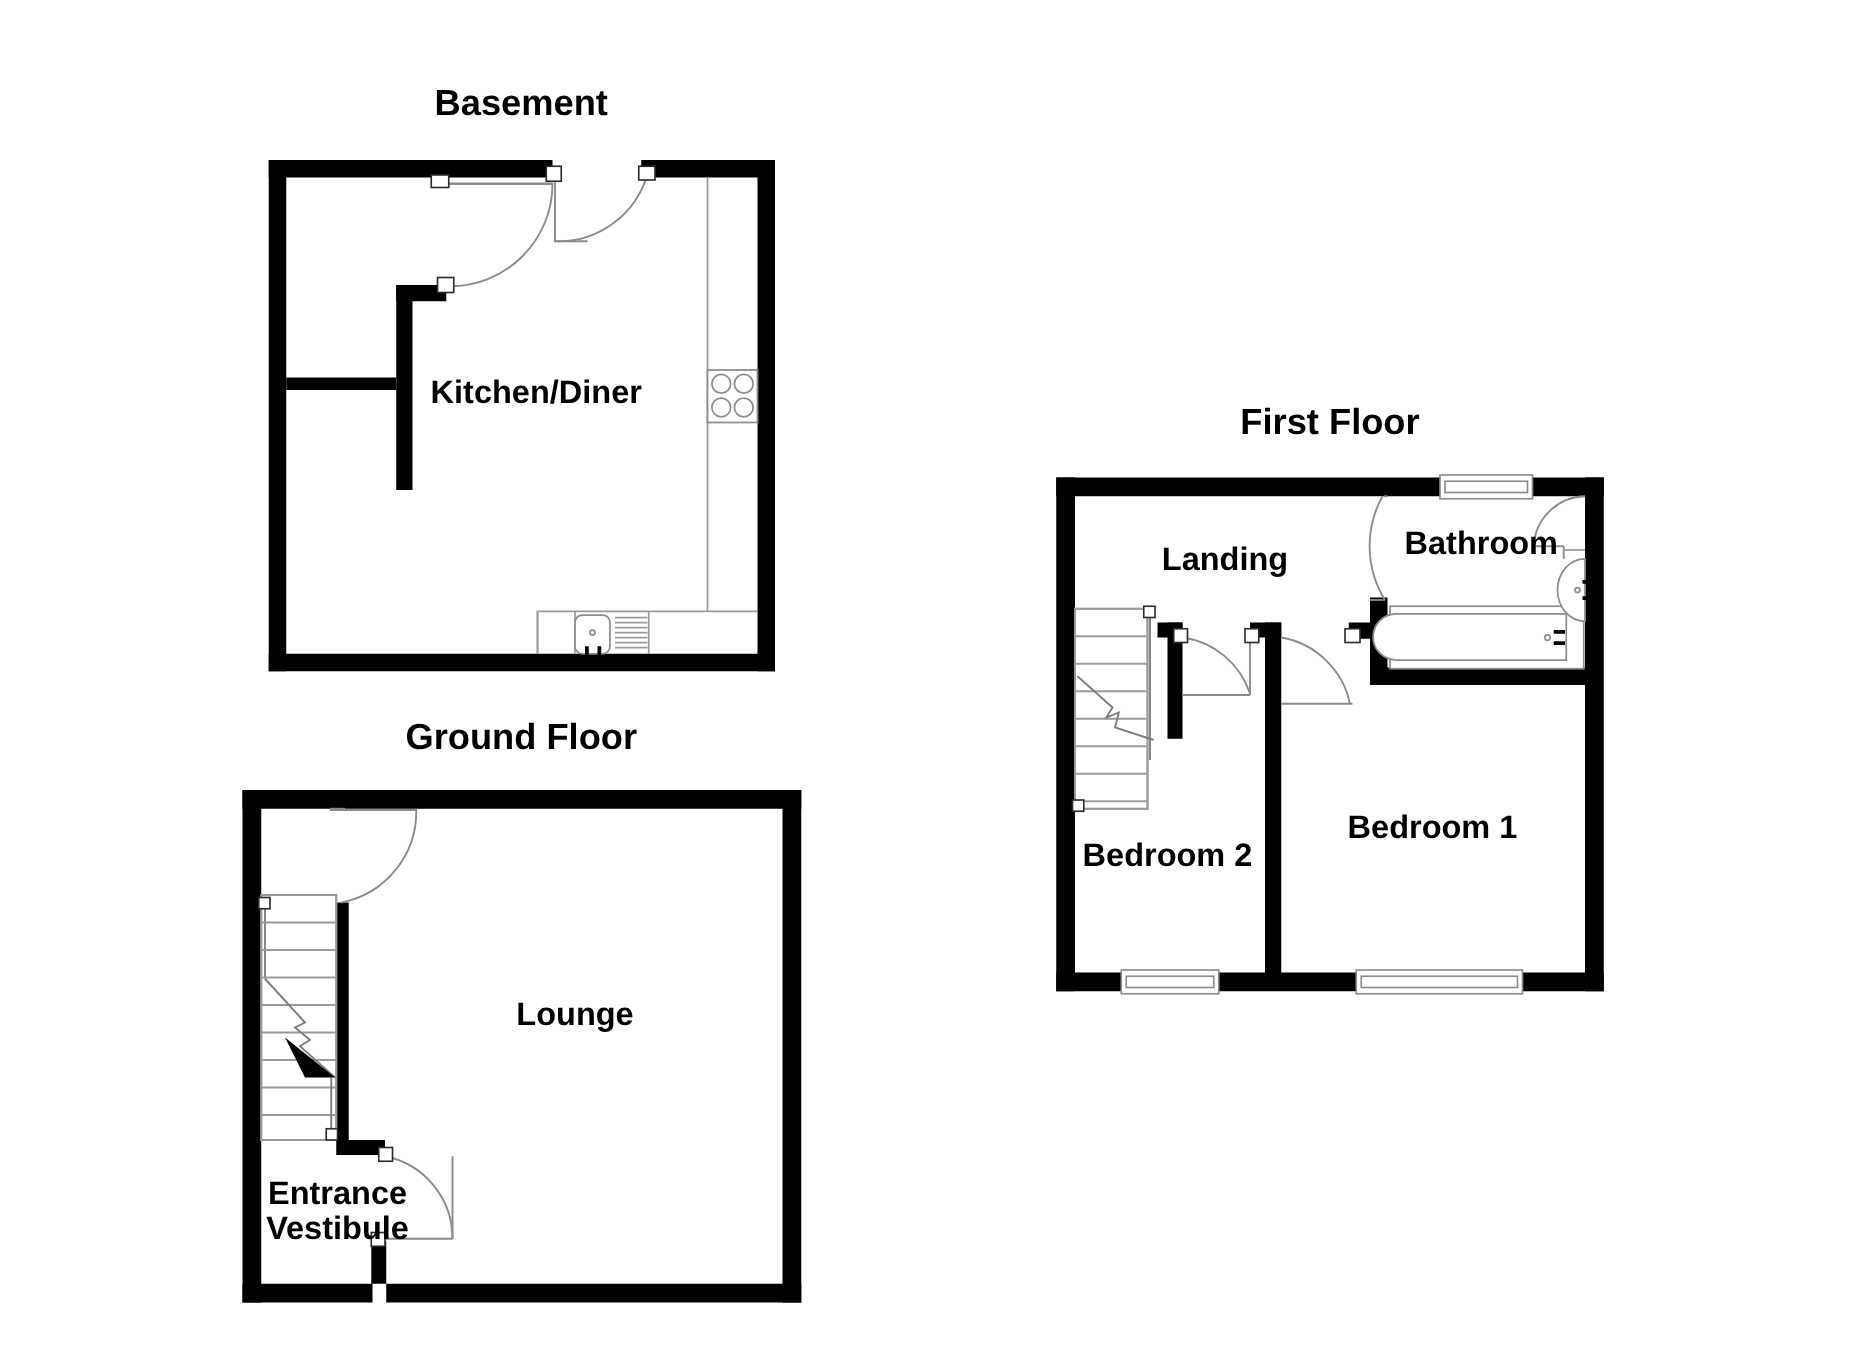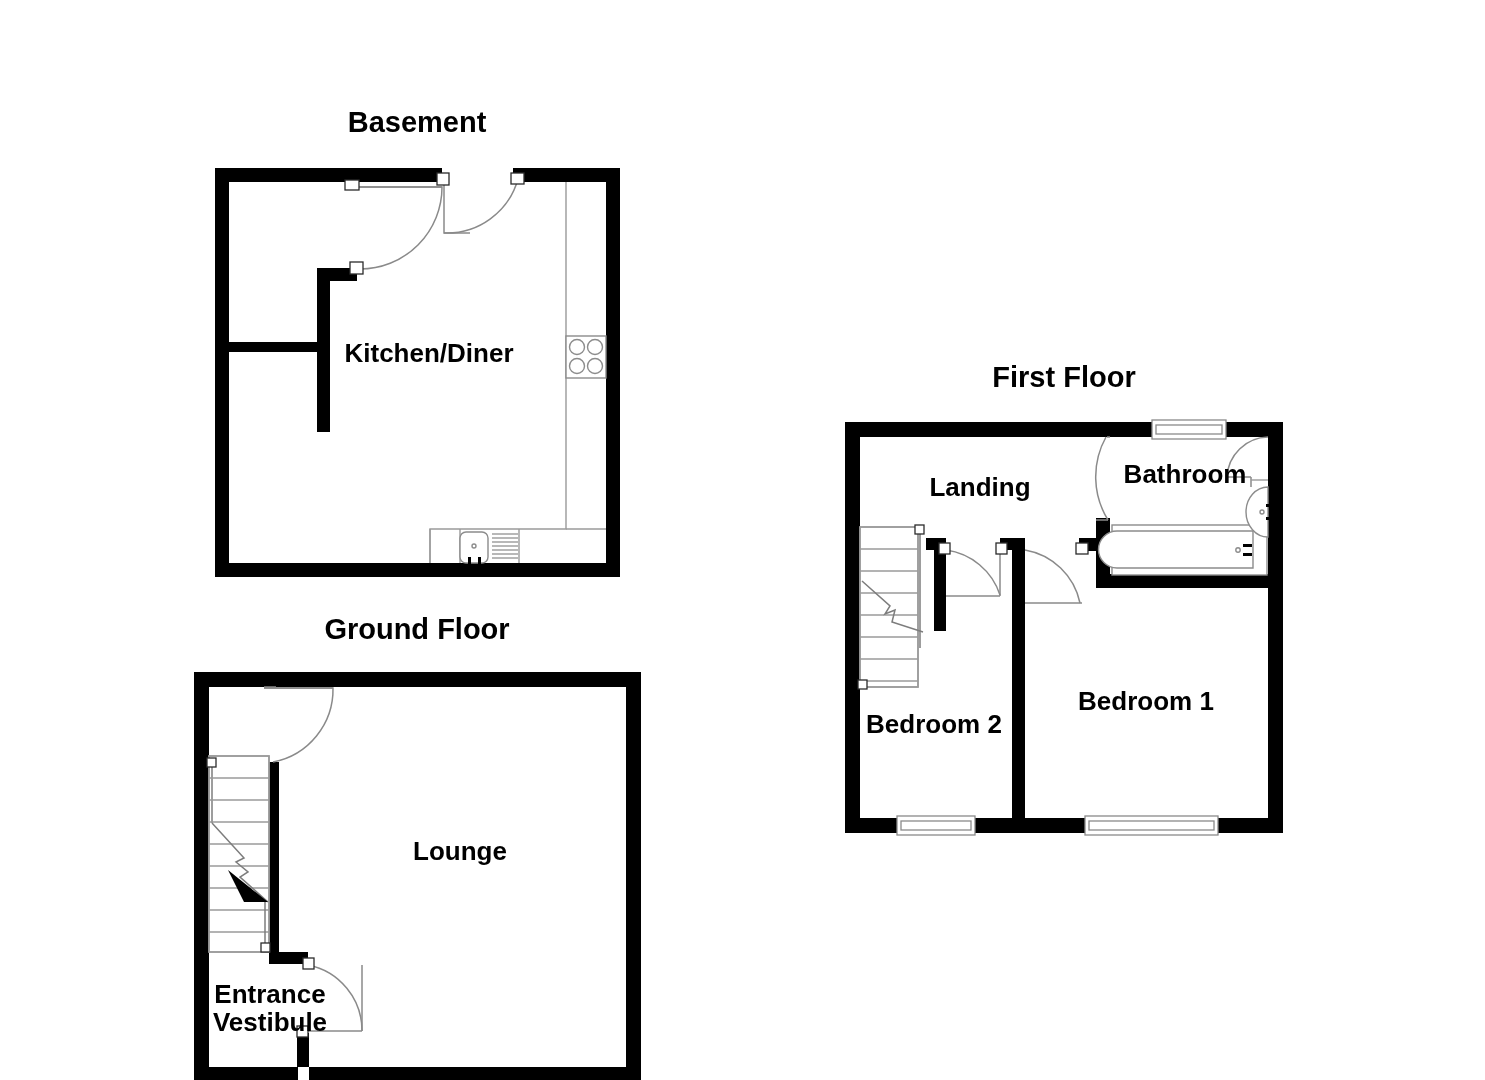--- a/index.html
+++ b/index.html
@@ -12,21 +12,20 @@
     height: 1080px;
     position: relative;
     font-family: "Liberation Sans", sans-serif;
     overflow: hidden;
   }
   #plan-root {
     position: absolute;
     left: 0; top: 0;
     width: 1485px;
     height: 791px;
-    margin-top: 40px;
   }
   svg.floorplan {
     position: absolute;
     left: 0;
     top: 0;
     width: 1485px;
     height: 1080px;
   }
   .floor-title {
     font-family: "Liberation Sans", sans-serif;

